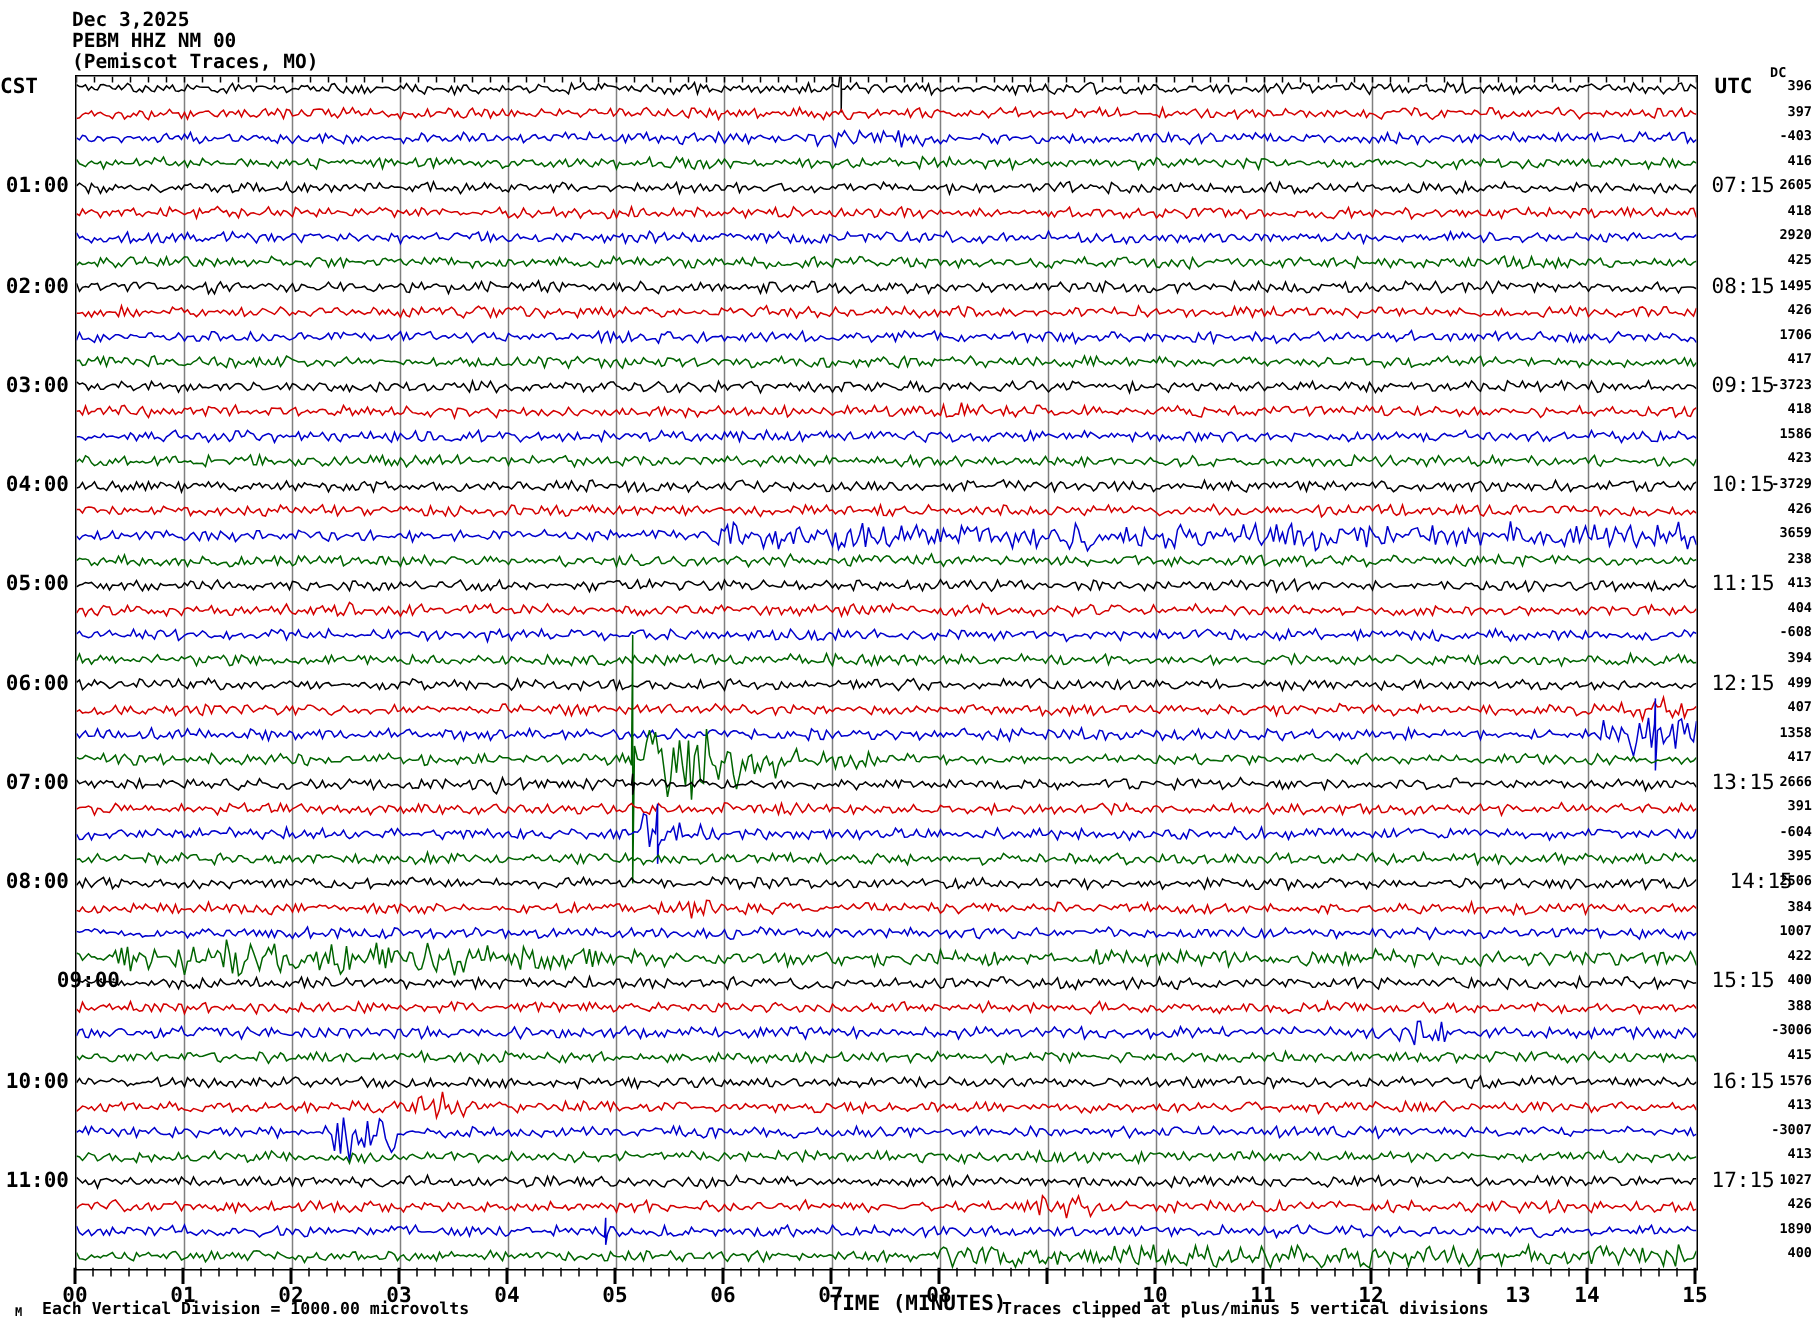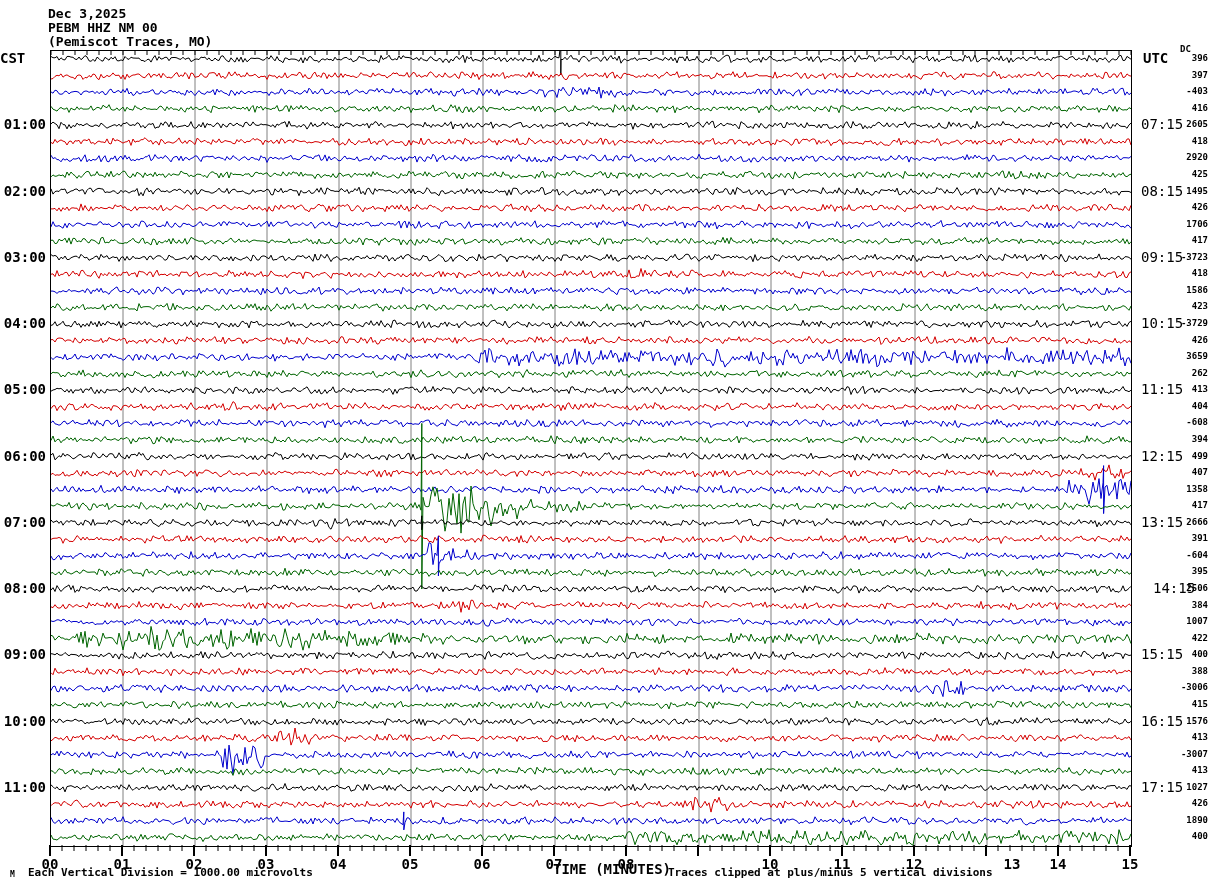--- a/index.html
+++ b/index.html
@@ -324,21 +324,21 @@
       <div class="utc-label" style="top: 248.75px;">09:15</div>
       <div class="dc-val" style="top: 251.75px;">-3723</div>
       <div class="dc-val" style="top: 268.312px;">418</div>
       <div class="dc-val" style="top: 284.875px;">1586</div>
       <div class="dc-val" style="top: 301.438px;">423</div>
       <div class="hour-label" style="left: 0px; top: 315px;">04:00</div>
       <div class="utc-label" style="top: 315px;">10:15</div>
       <div class="dc-val" style="top: 318px;">-3729</div>
       <div class="dc-val" style="top: 334.562px;">426</div>
       <div class="dc-val" style="top: 351.125px;">3659</div>
-      <div class="dc-val" style="top: 367.688px;">262</div>
+      <div class="dc-val" style="top: 367.688px;">238</div>
       <div class="hour-label" style="left: 0px; top: 381.25px;">05:00</div>
       <div class="utc-label" style="top: 381.25px;">11:15</div>
       <div class="dc-val" style="top: 384.25px;">413</div>
       <div class="dc-val" style="top: 400.812px;">404</div>
       <div class="dc-val" style="top: 417.375px;">-608</div>
       <div class="dc-val" style="top: 433.938px;">394</div>
       <div class="hour-label" style="left: 0px; top: 447.5px;">06:00</div>
       <div class="utc-label" style="top: 447.5px;">12:15</div>
       <div class="dc-val" style="top: 450.5px;">499</div>
       <div class="dc-val" style="top: 467.062px;">407</div>
@@ -349,21 +349,21 @@
       <div class="dc-val" style="top: 516.75px;">2666</div>
       <div class="dc-val" style="top: 533.312px;">391</div>
       <div class="dc-val" style="top: 549.875px;">-604</div>
       <div class="dc-val" style="top: 566.438px;">395</div>
       <div class="hour-label" style="left: 0px; top: 580px;">08:00</div>
       <div class="utc-label" style="top: 580px; margin-left: 12px;">14:15</div>
       <div class="dc-val" style="top: 583px;">2506</div>
       <div class="dc-val" style="top: 599.562px;">384</div>
       <div class="dc-val" style="top: 616.125px;">1007</div>
       <div class="dc-val" style="top: 632.688px;">422</div>
-      <div class="hour-label" style="left: 0px; top: 646.25px;">09:00</div>
+      <div class="hour-label" style="left: 0px; top: 646.25px; padding-left: 34px;">09:00</div>
       <div class="utc-label" style="top: 646.25px;">15:15</div>
       <div class="dc-val" style="top: 649.25px;">400</div>
       <div class="dc-val" style="top: 665.812px;">388</div>
       <div class="dc-val" style="top: 682.375px;">-3006</div>
       <div class="dc-val" style="top: 698.938px;">415</div>
       <div class="hour-label" style="left: 0px; top: 712.5px;">10:00</div>
       <div class="utc-label" style="top: 712.5px;">16:15</div>
       <div class="dc-val" style="top: 715.5px;">1576</div>
       <div class="dc-val" style="top: 732.062px;">413</div>
       <div class="dc-val" style="top: 748.625px;">-3007</div>

